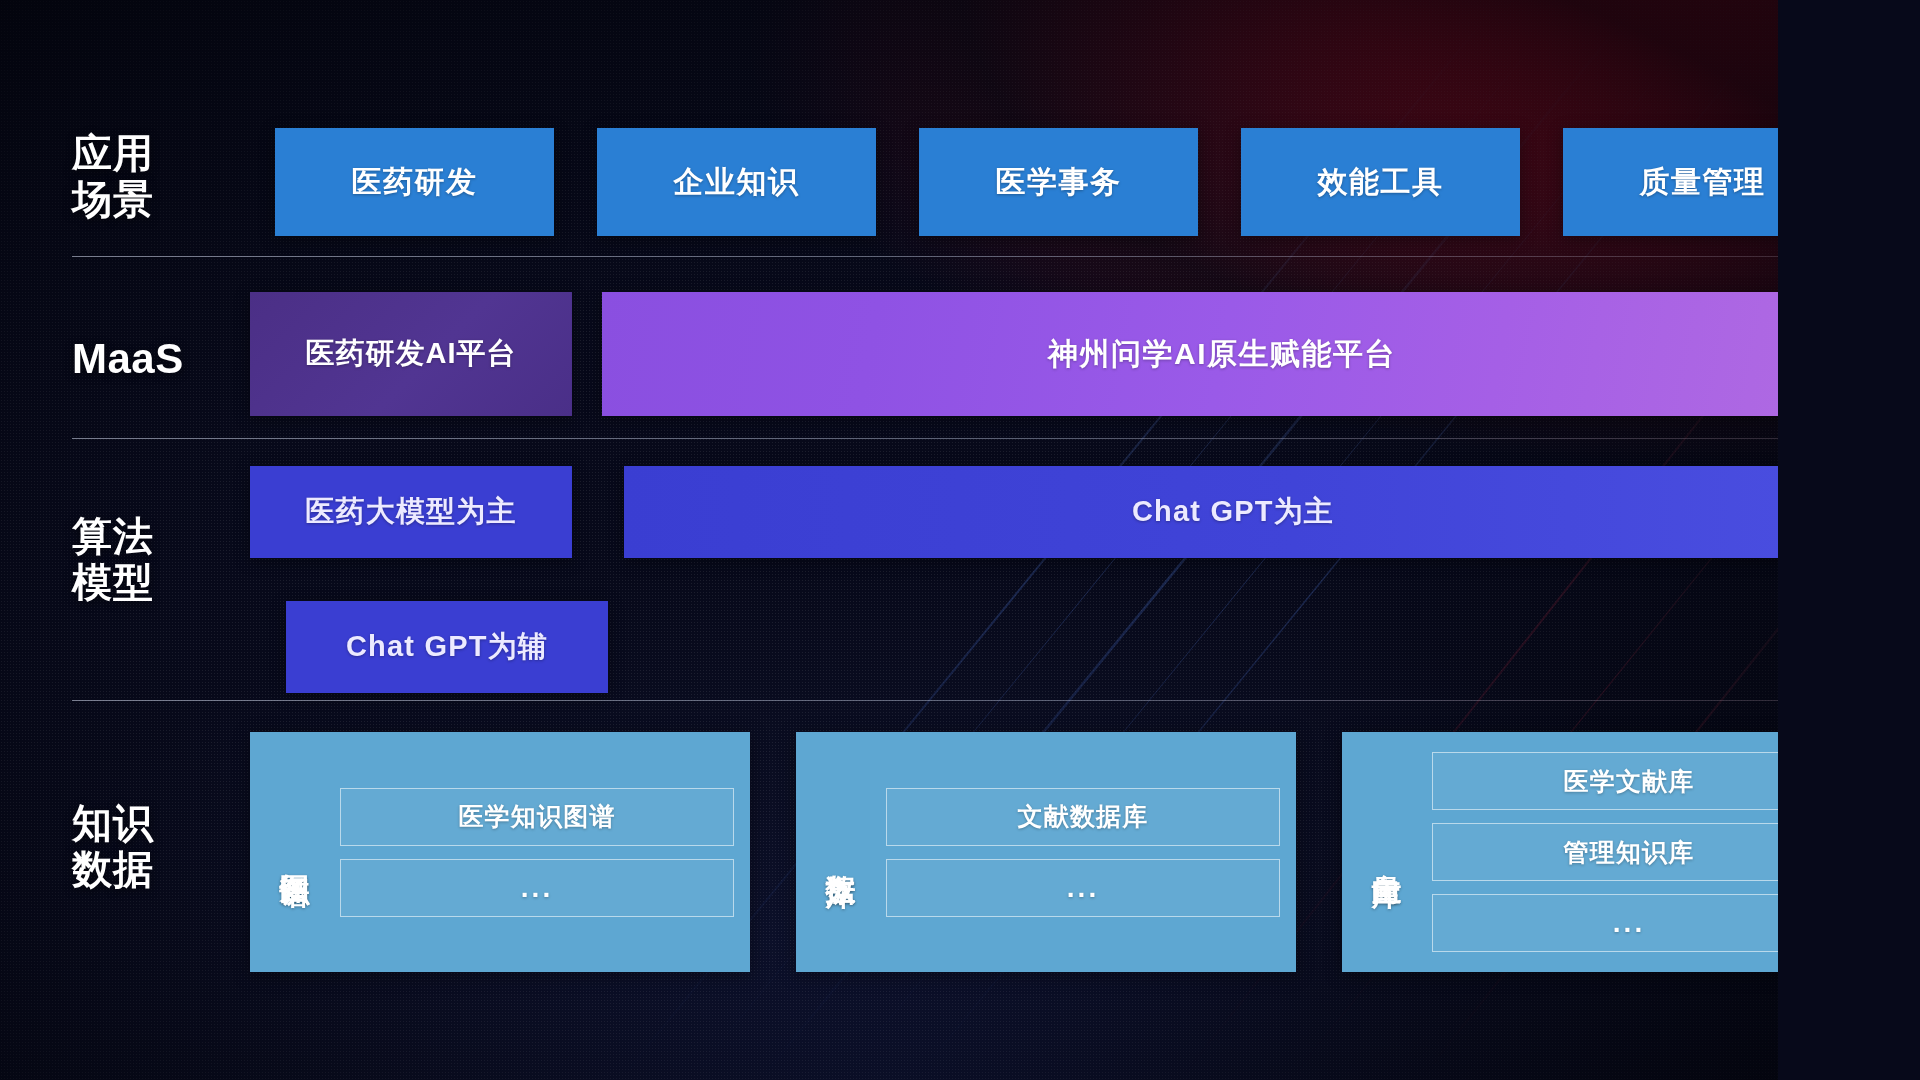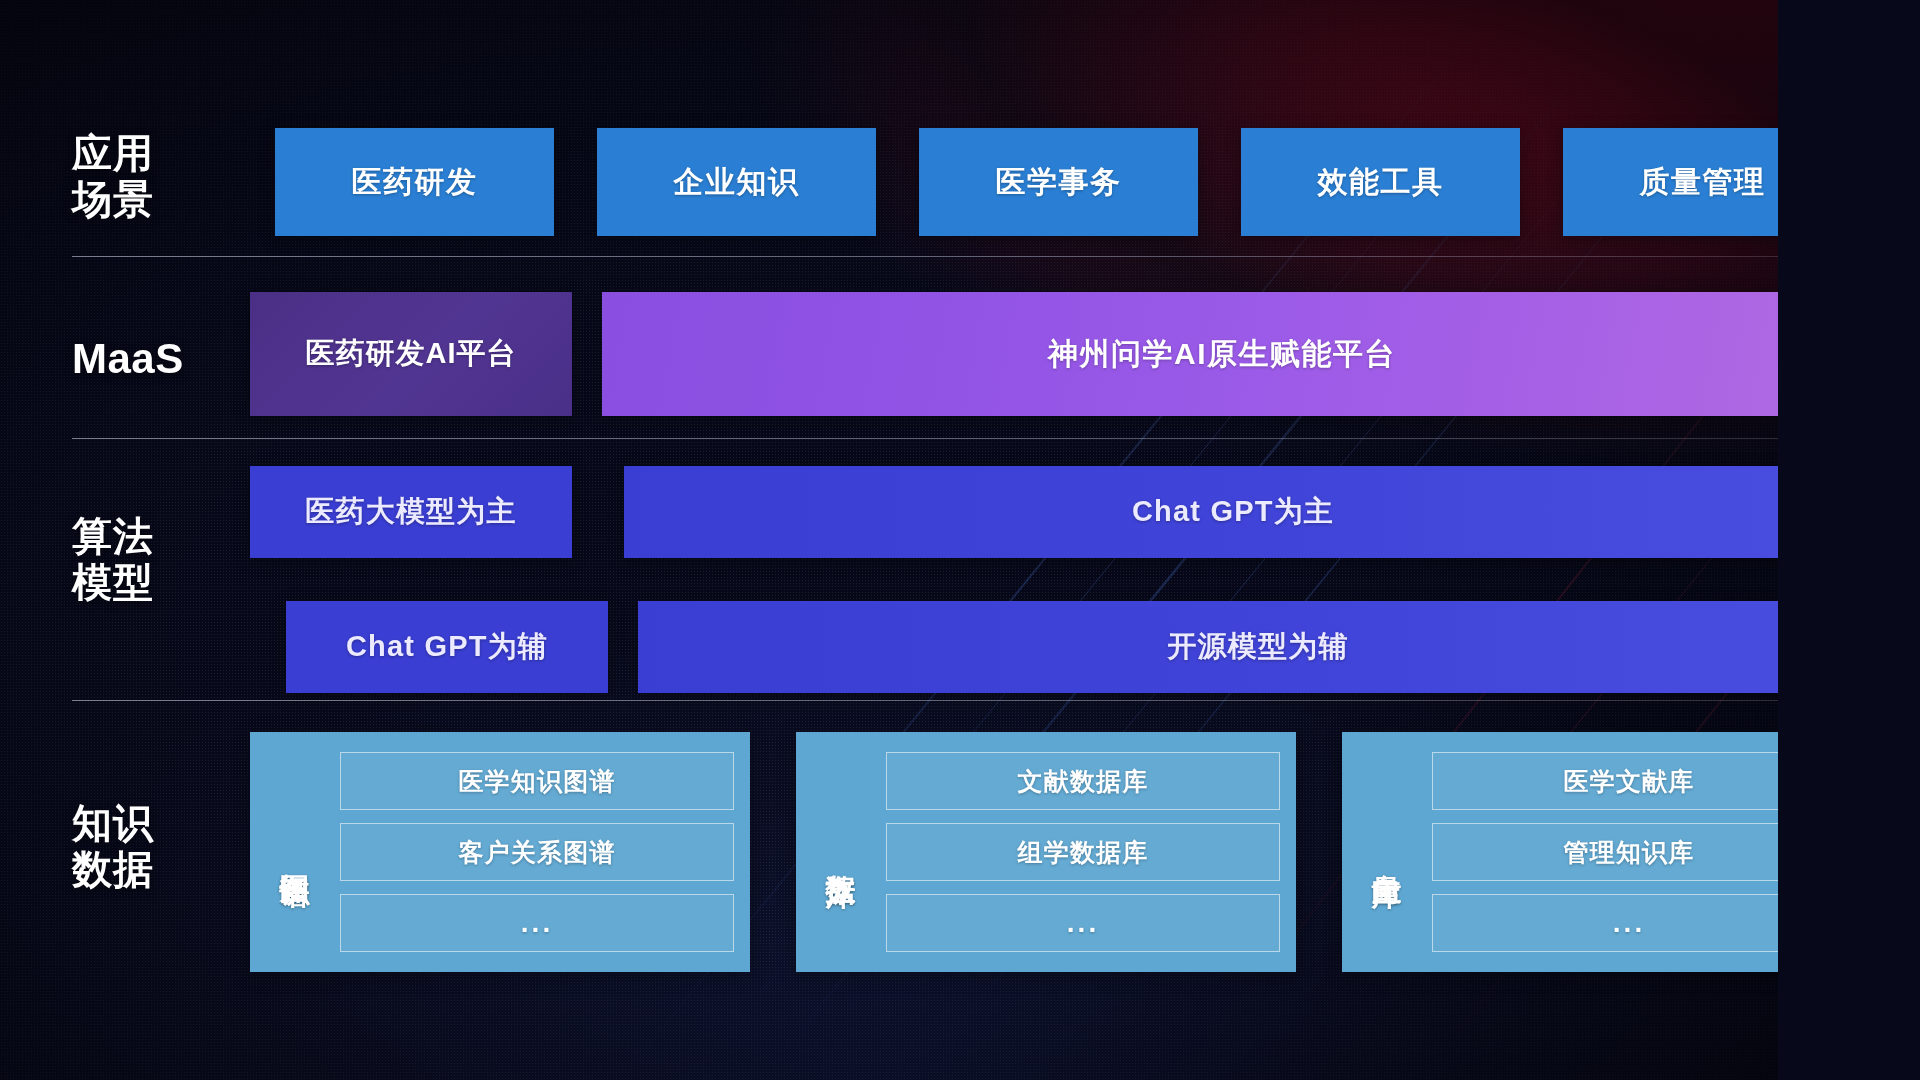--- a/index.html
+++ b/index.html
@@ -202,48 +202,43 @@
       <div class="algobox wide" style="flex:1;">
         <span>Chat GPT为主</span>
       </div>
     </div>
 
     <div class="row" style="left:250px;top:601px;width:1592px;margin-left:36px;">
       <div class="algobox" style="width:322px;">
         <span>Chat GPT为辅</span>
       </div>
       <div style="width:30px;flex:0 0 30px;"></div>
-      <div class="algobox wide" style="flex:1;">
-        <span>开源模型为辅</span>
-      </div>
     </div>
 
     <div class="divider" style="top:700px;"></div>
 
     <div class="rowlabel cjk" style="top:800px;">
       <div>知识</div>
       <div>数据</div>
     </div>
 
     <div class="row" style="left:250px;top:732px;width:1592px;gap:46px;">
 
       <div class="kpanel" style="flex:1;">
         <div class="kp-label">知识图谱</div>
         <div class="kp-items">
           <div class="kp-item">医学知识图谱</div>
-          <div class="kp-item">客户关系图谱</div>
           <div class="kp-item dots">...</div>
         </div>
       </div>
 
       <div class="kpanel" style="flex:1;">
         <div class="kp-label">数据库</div>
         <div class="kp-items">
           <div class="kp-item">文献数据库</div>
-          <div class="kp-item">组学数据库</div>
           <div class="kp-item dots">...</div>
         </div>
       </div>
 
       <div class="kpanel" style="flex:1;">
         <div class="kp-label">向量库</div>
         <div class="kp-items">
           <div class="kp-item">医学文献库</div>
           <div class="kp-item">管理知识库</div>
           <div class="kp-item dots">...</div>

